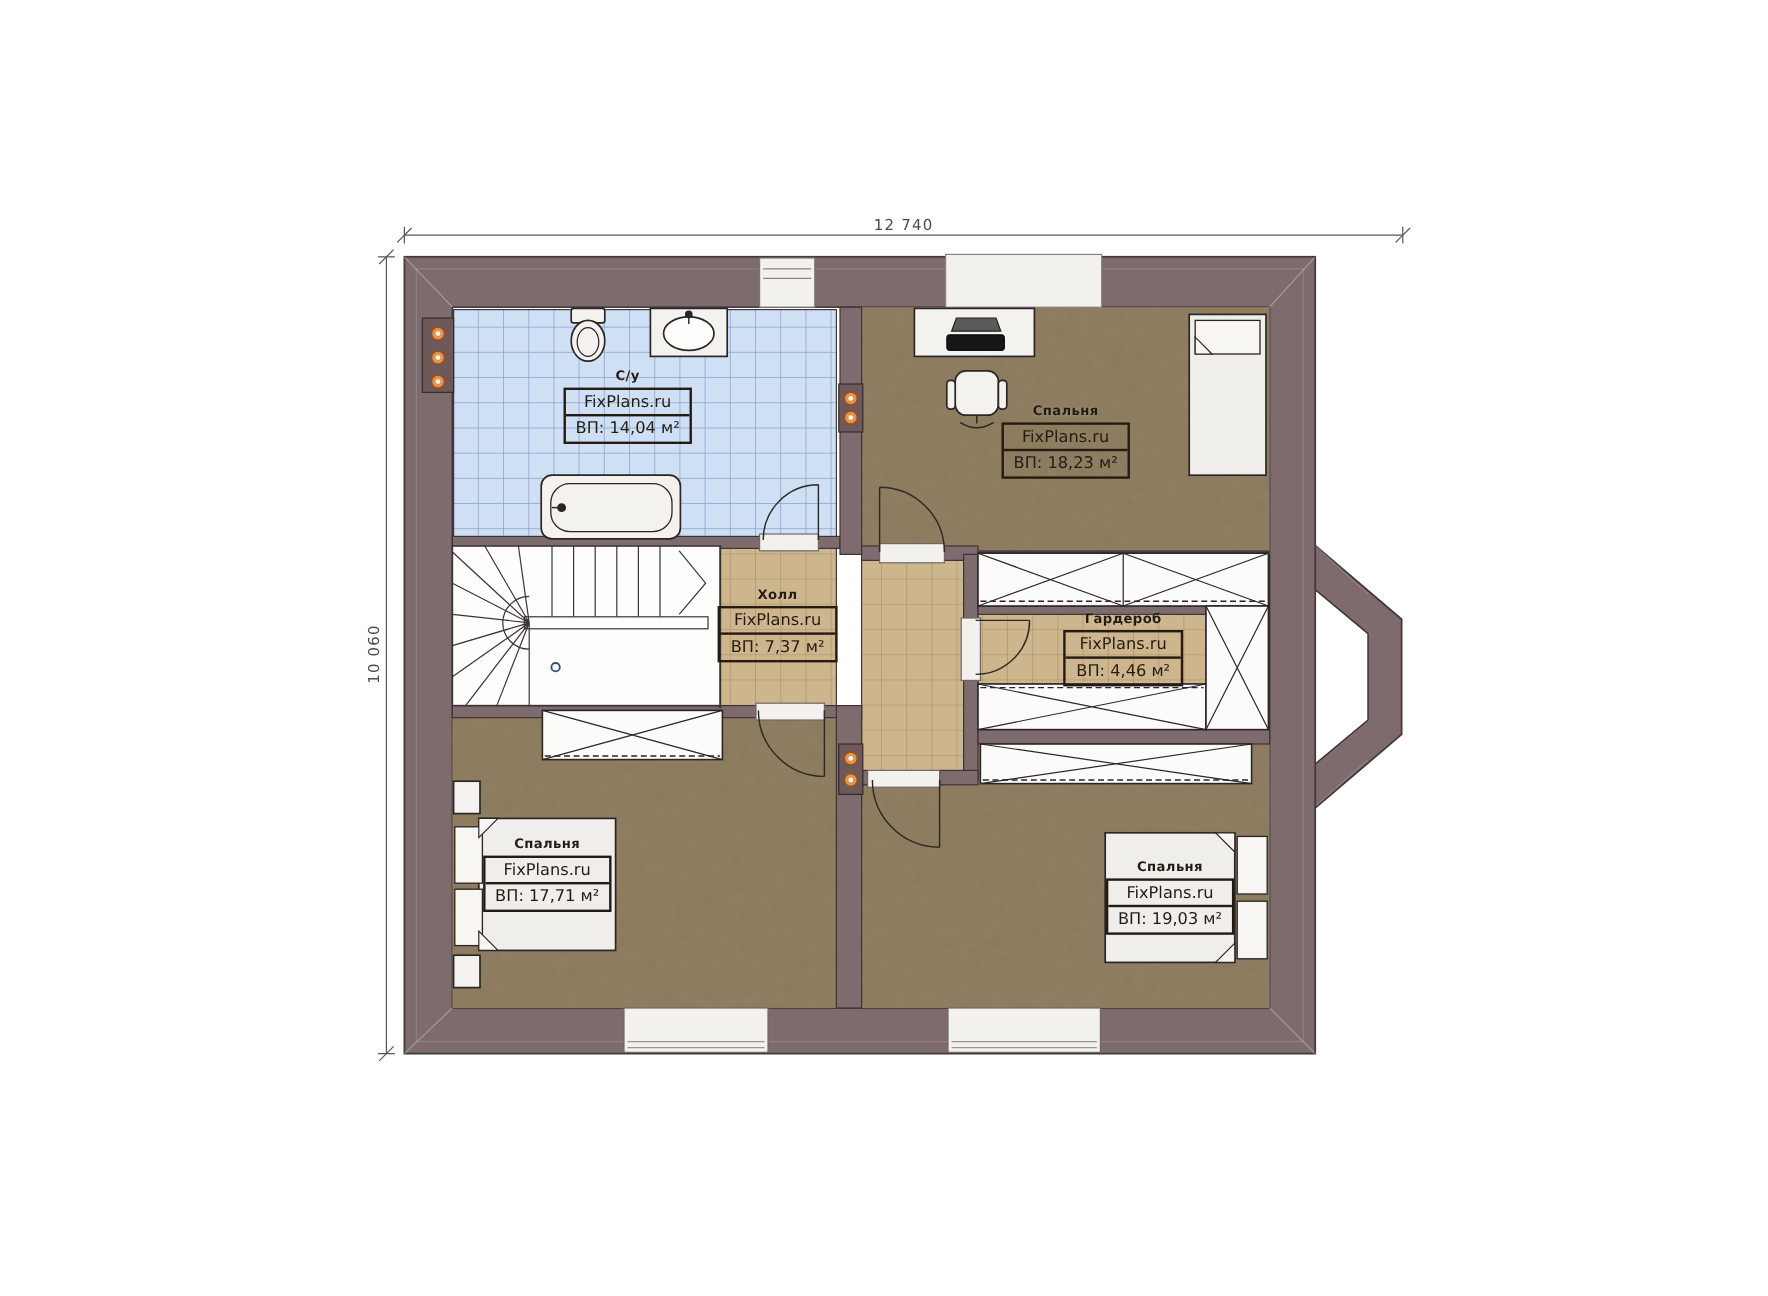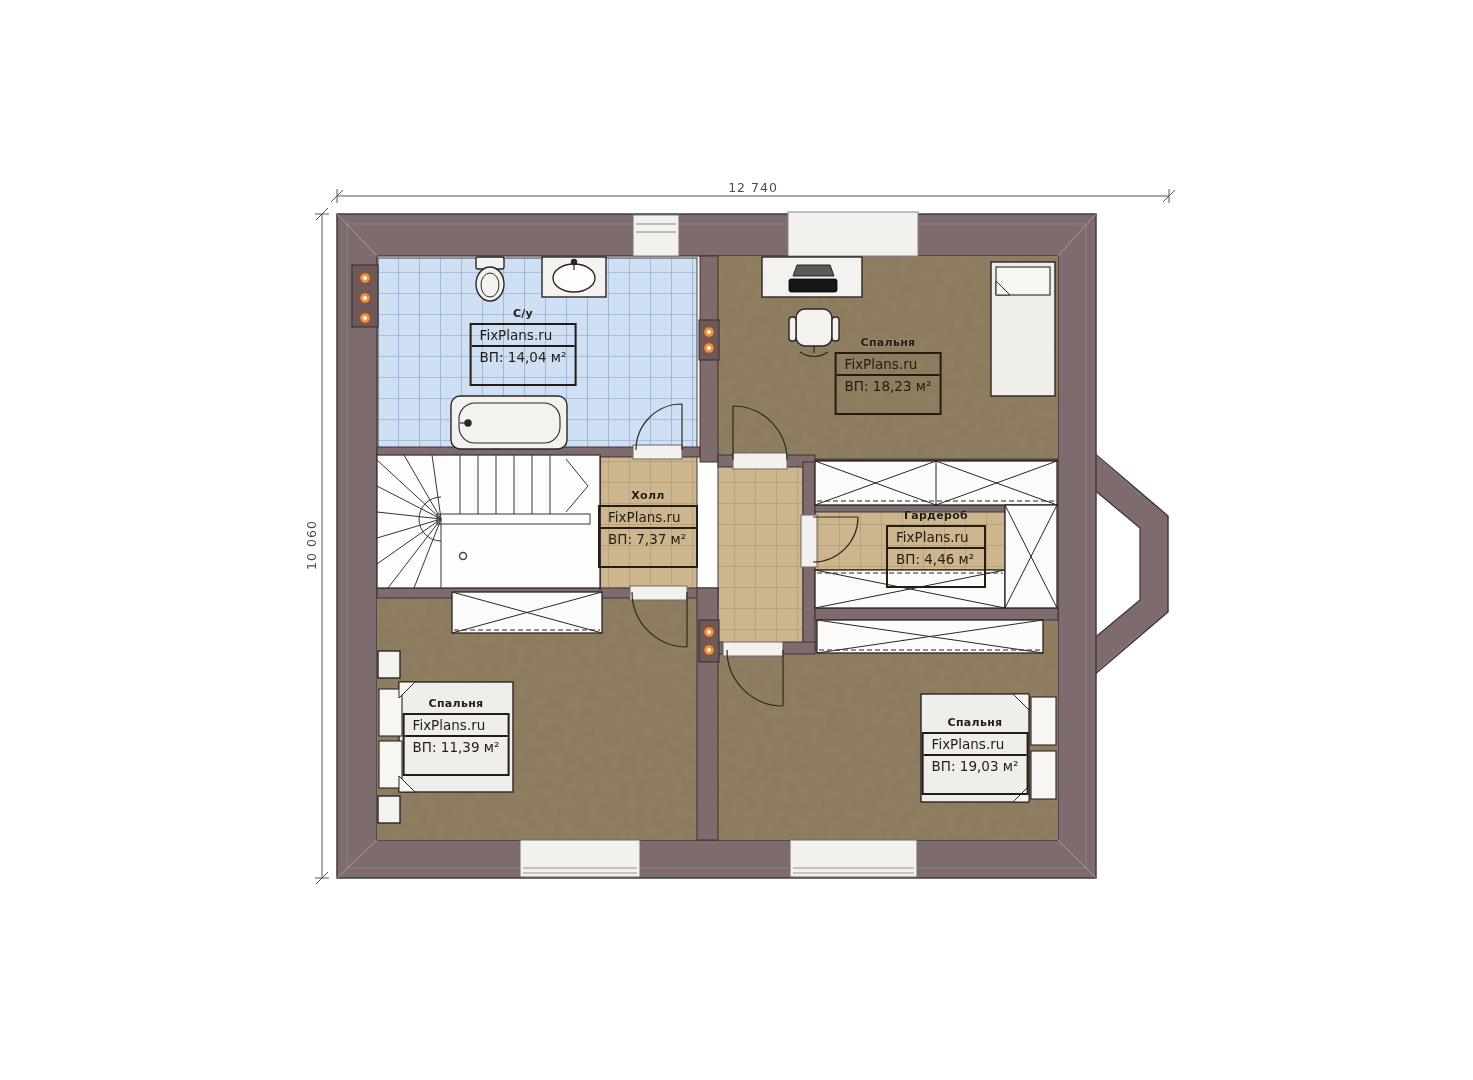--- a/index.html
+++ b/index.html
@@ -6,23 +6,23 @@
   .canvas{position:relative;width:1351px;height:1080px;background:#ffffff;overflow:hidden;
           font-family:"DejaVu Sans",sans-serif;}
   .canvas svg{position:absolute;left:0;top:0;}
   .dim{position:absolute;color:#4f4b4b;font-size:12.5px;letter-spacing:1px;white-space:nowrap;}
   .dim-top{left:753px;top:180px;transform:translateX(-50%);}
   .dim-left{left:311px;top:545px;transform:translate(-50%,-50%) rotate(-90deg);}
   .room-label{position:absolute;transform:translateX(-50%);display:flex;flex-direction:column;
               align-items:center;color:#241c12;z-index:5;}
   .room-title{font-size:11px;font-weight:bold;letter-spacing:.3px;margin-bottom:3px;
               text-shadow:0 0 3px rgba(255,255,255,.25);}
-  .room-box{border:2px solid #241c12;min-width:96px;background:transparent;}
+  .room-box{border:2px solid #241c12;text-align:center;min-width:96px;background:transparent;}
   .room-box .brand{padding:1px 8px 0;font-size:13.5px;border-bottom:2px solid #241c12;line-height:19px;}
-  .room-box .area{padding:0 8px 17px;font-size:13.5px;line-height:20px;}
+  .room-box .area{padding:0 8px 1px;font-size:13.5px;line-height:20px;}
   .lbl-bathroom{left:523px;top:307px;}
   .lbl-bedroom-top{left:888px;top:336px;}
   .lbl-hall{left:648px;top:469px;margin-top:20px;}
   .lbl-wardrobe{left:936px;top:509px;}
   .lbl-bedroom-bl{left:456px;top:697px;}
   .lbl-bedroom-br{left:975px;top:716px;}
 </style>
 </head>
 <body>
 
@@ -296,21 +296,21 @@
   <div class="room-box">
     <div class="brand">FixPlans.ru</div>
     <div class="area">ВП: 4,46 м²</div>
   </div>
 </div>
 
 <div class="room-label lbl-bedroom-bl">
   <div class="room-title">Спальня</div>
   <div class="room-box">
     <div class="brand">FixPlans.ru</div>
-    <div class="area">ВП: 11,39 м²</div>
+    <div class="area">ВП: 17,71 м²</div>
   </div>
 </div>
 
 <div class="room-label lbl-bedroom-br">
   <div class="room-title">Спальня</div>
   <div class="room-box">
     <div class="brand">FixPlans.ru</div>
     <div class="area">ВП: 19,03 м²</div>
   </div>
 </div>

